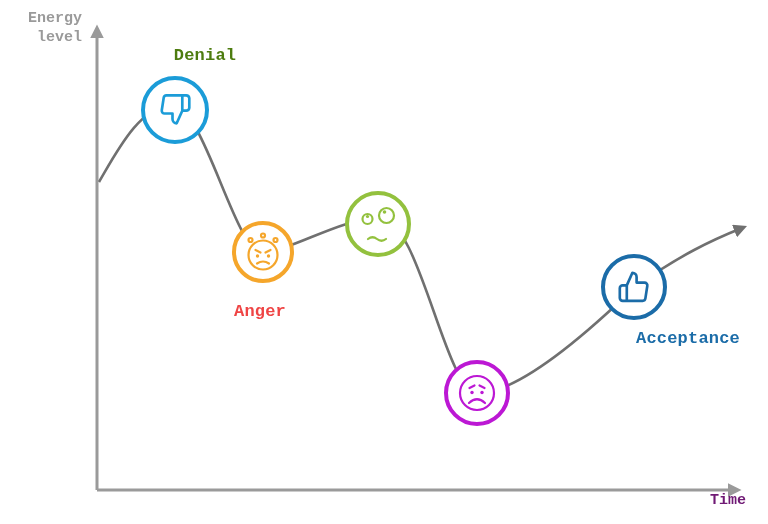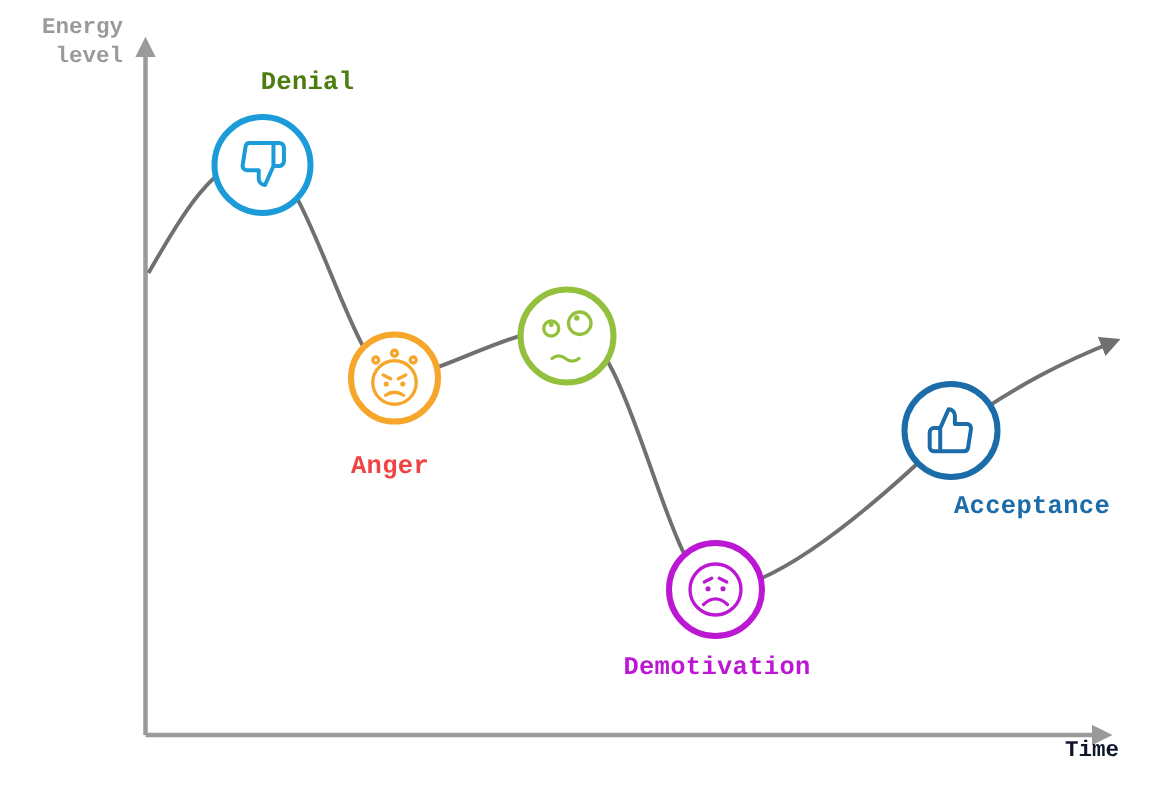--- a/index.html
+++ b/index.html
@@ -91,23 +91,22 @@
     <g>
       <circle cx="634" cy="287" r="31" fill="#ffffff" stroke-width="4" stroke="#1b6ca8"></circle>
       <g transform="translate(617,270) scale(1.4)" fill="none" stroke-width="1.9" stroke-linecap="round" stroke-linejoin="round" stroke="#1b6ca8">
         <path d="M14 9V5a3 3 0 0 0-3-3l-4 9v11h11.28a2 2 0 0 0 2-1.7l1.38-9a2 2 0 0 0-2-2.3zM7 22H4a2 2 0 0 1-2-2v-7a2 2 0 0 1 2-2h3"></path>
       </g>
     </g>
   </svg>
 
   <div id="y-label" class="lbl axis-lbl" style="color: rgb(154, 154, 154);">Energy level</div>
 
-  <div id="time-label" class="lbl axis-lbl" style="color: #0f172a;">Time</div>
+  <div id="time-label" class="lbl axis-lbl" style="color: #701a75;">Time</div>
 
   <div id="lbl-denial" class="lbl stage-lbl" style="color: #4d7c0f; margin-left: 27px;">Denial</div>
 
   <div id="lbl-anger" class="lbl stage-lbl" style="color: #ef4444;">Anger</div>
 
 
-  <div id="lbl-demotivation" class="lbl stage-lbl" style="color: rgb(188, 24, 212);">Demotivation</div>
 
   <div id="lbl-acceptance" class="lbl stage-lbl" style="color: rgb(27, 108, 168);">Acceptance</div>
 </div>
 
 </body></html>

